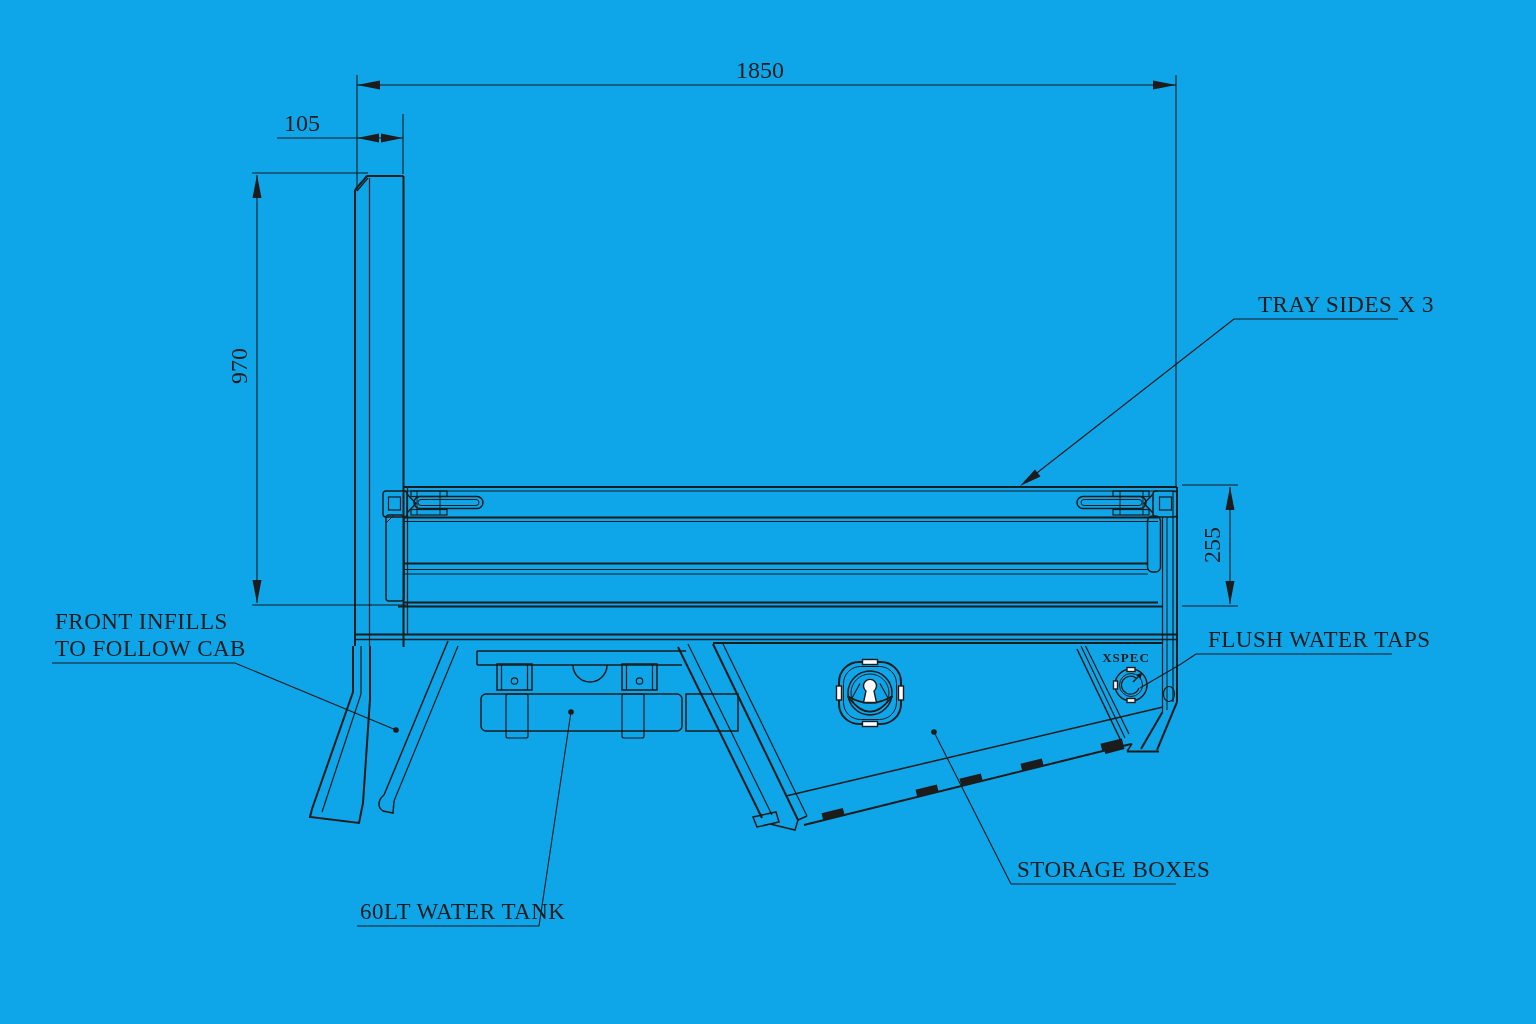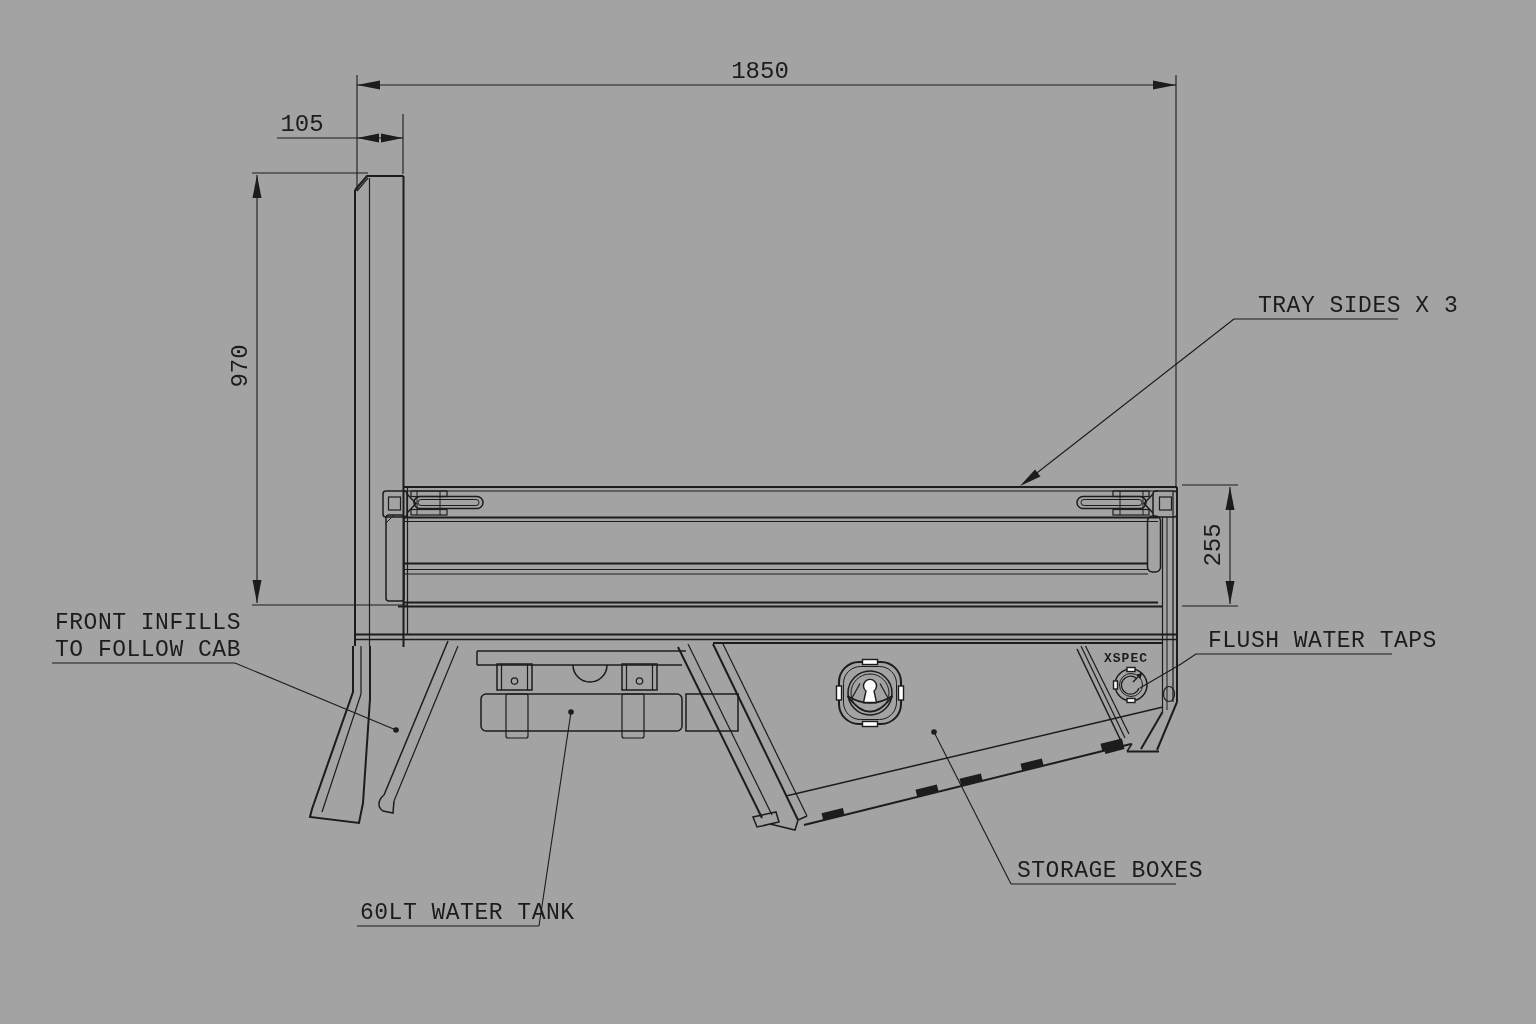--- a/index.html
+++ b/index.html
@@ -1,17 +1,17 @@
 <!DOCTYPE html>
 <html><head>
 <meta charset="utf-8">
 <style>
   html,body{margin:0;padding:0;background:#fff;}
-  .canvas{position:relative;width:1536px;height:1024px;background:#a3a3a3;overflow:hidden;
-          font-family:Liberation Mono, monospace;}
+  .canvas{position:relative;width:1536px;height:1024px;background:#0ea5e9;overflow:hidden;
+          font-family:Liberation Serif, serif;}
   svg{position:absolute;left:0;top:0;}
   
   .s2 {stroke:#1c1c1c;stroke-width:2;fill:none;}
   .s15{stroke:#1c1c1c;stroke-width:1.5;fill:none;}
   .s12{stroke:#1c1c1c;stroke-width:1.2;fill:none;}
   .s1 {stroke:#1c1c1c;stroke-width:1;fill:none;}
   .dim{stroke:#1c1c1c;stroke-width:1.1;fill:none;}
   .fil{fill:#1c1c1c;stroke:none;}
   .wfil{fill:#ffffff;stroke:#1c1c1c;stroke-width:1.4;}
   .txt{fill:#1c1c1c;font-size:23px;letter-spacing:.5px;}

